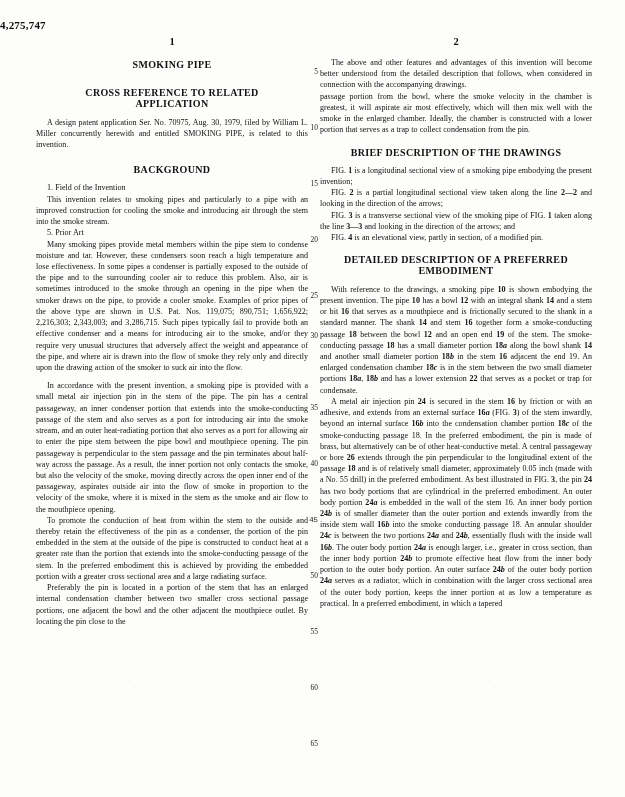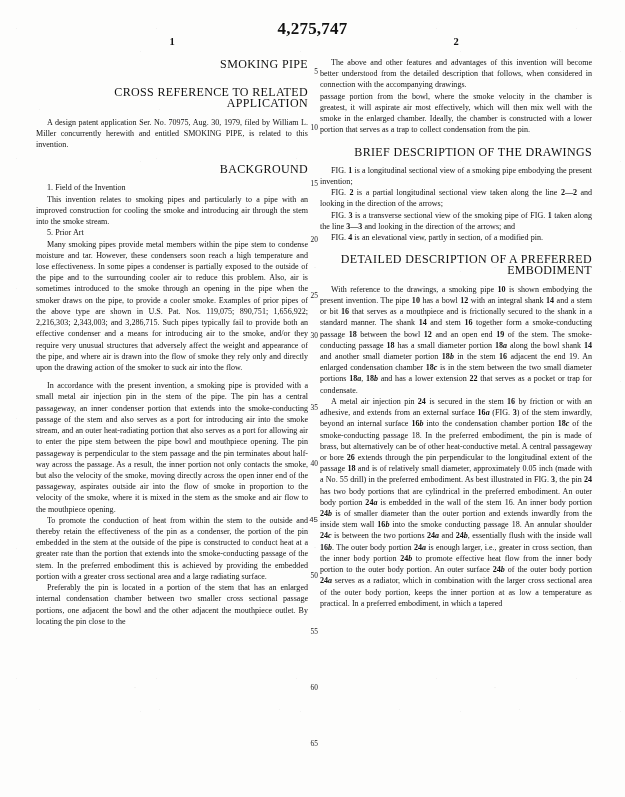--- a/index.html
+++ b/index.html
@@ -19,22 +19,21 @@
     width: 625px;
     height: 797px;
     background: #fdfdfc;
   }
   
   .patent-number {
     position: absolute;
     top: 19px;
     left: 0;
     width: 625px;
-    text-align: center;
-    font-size: 17px;
+    font-size: 11px;
     font-weight: bold;
     letter-spacing: 0.2px;
   }
   
   .columns {
     position: absolute;
     top: 36px;
     left: 0;
     width: 625px;
   }
@@ -48,23 +47,23 @@
 
   .col-num {
     text-align: center;
     font-size: 10.5px;
     font-weight: bold;
     margin: 0 0 9px 0;
     line-height: 12px;
   }
 
   .heading {
-    text-align: right;
-    font-size: 12px;
-    font-weight: normal;
+    text-align: center;
+    font-size: 10px;
+    font-weight: bold;
     letter-spacing: 0.35px;
     line-height: 11.2px;
     margin: 0;
     text-transform: none;
   }
   .h-smoking-pipe { margin: 11px 0 0 0; }
   .h-gap-big   { margin-top: 17px; }
   .h-gap-med   { margin-top: 14px; }
   .h-gap-small { margin-top: 11px; }
 

